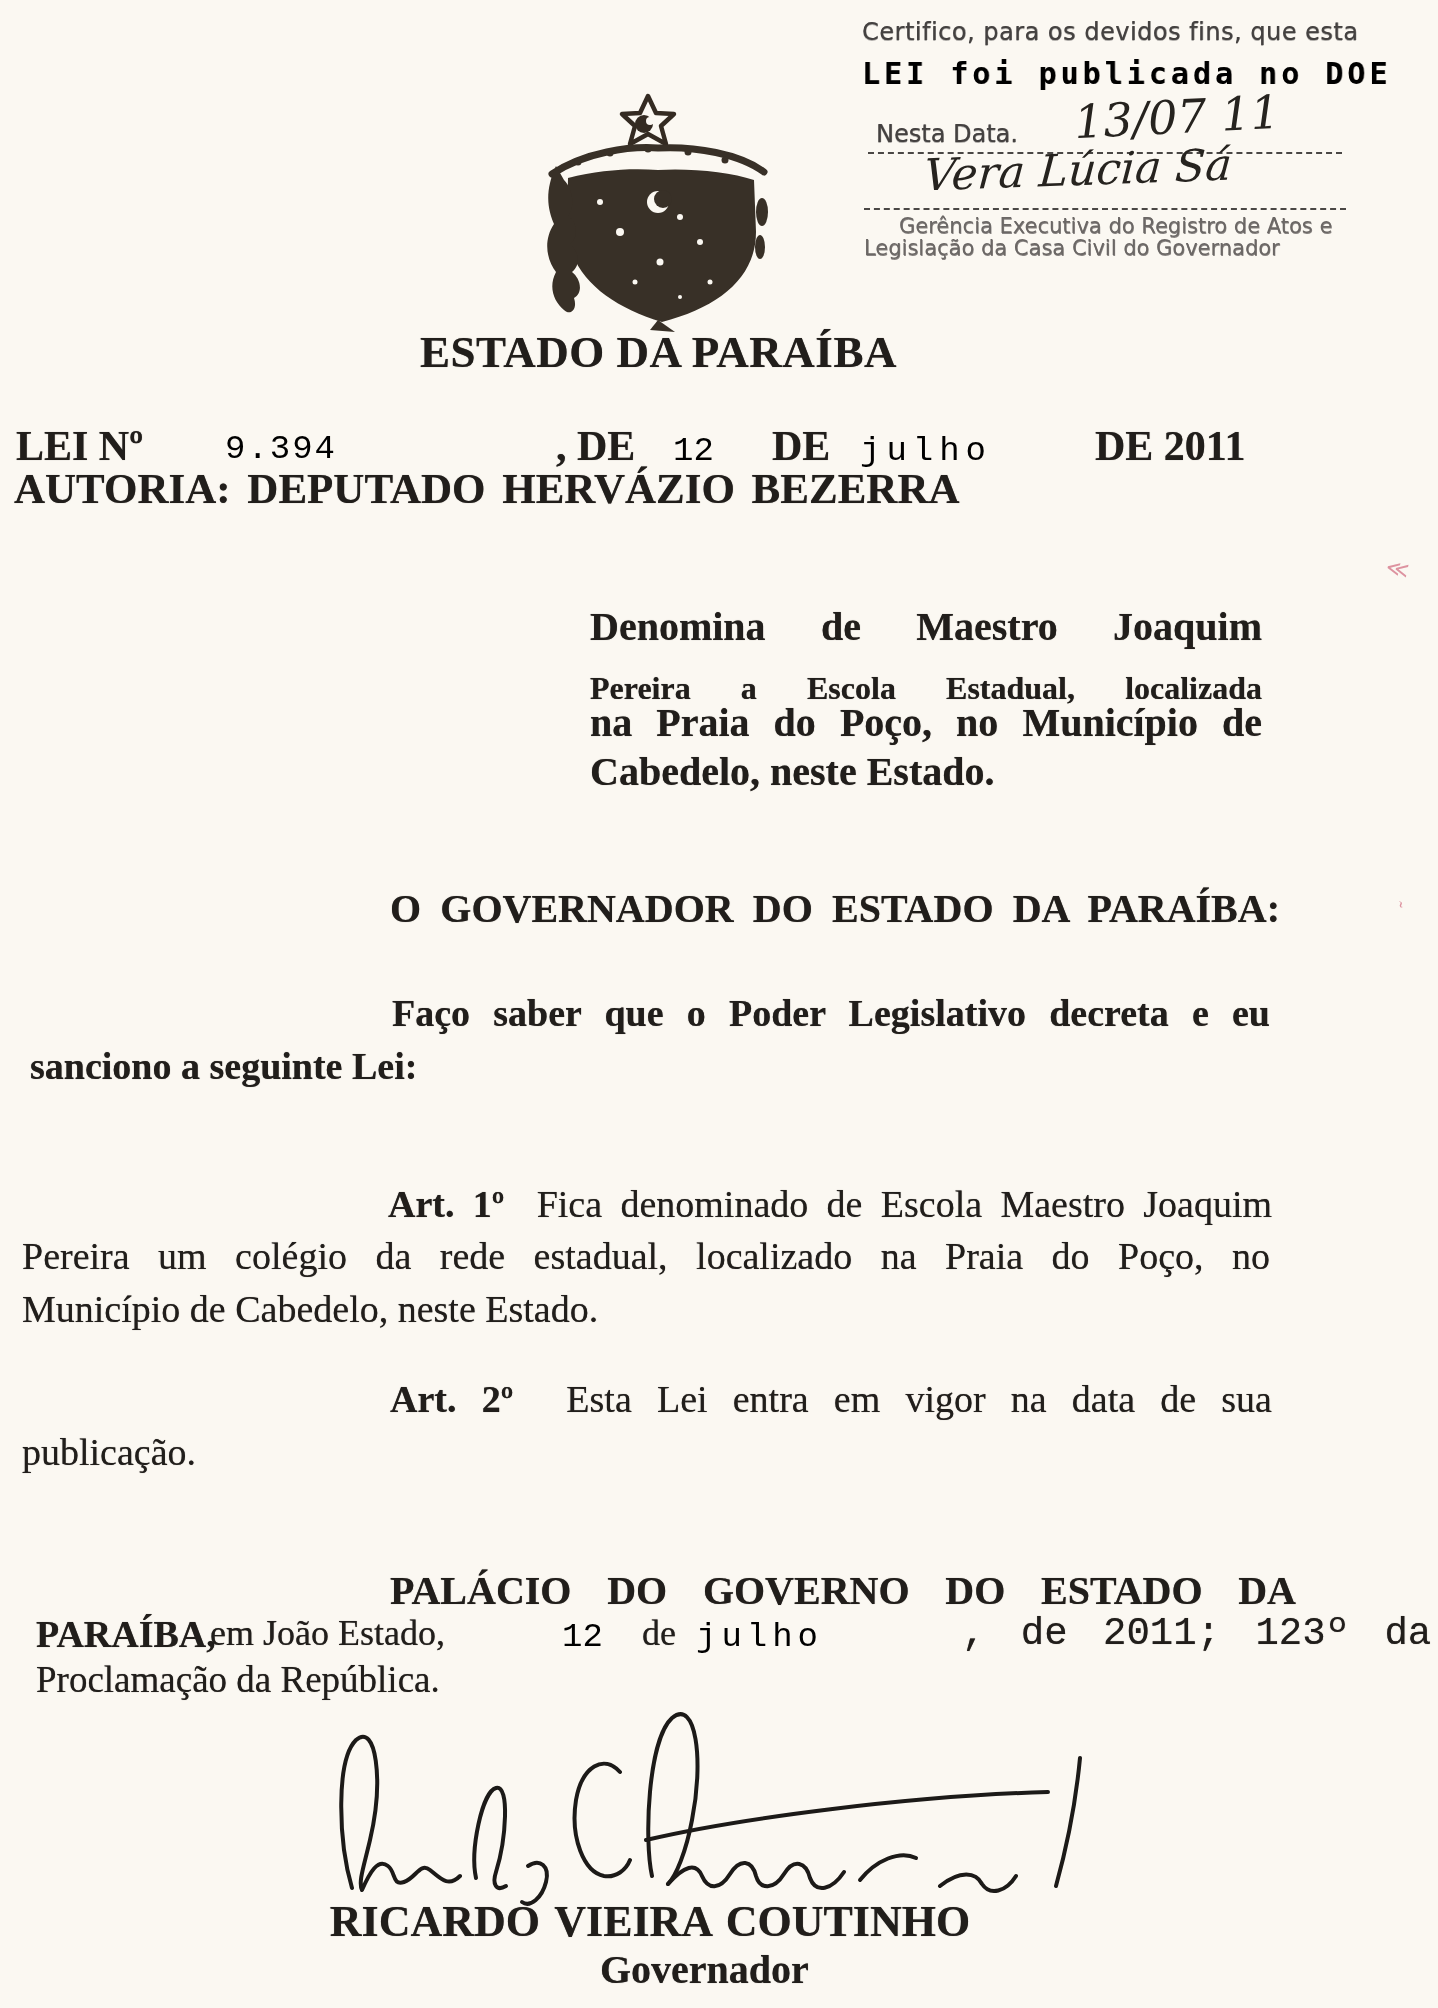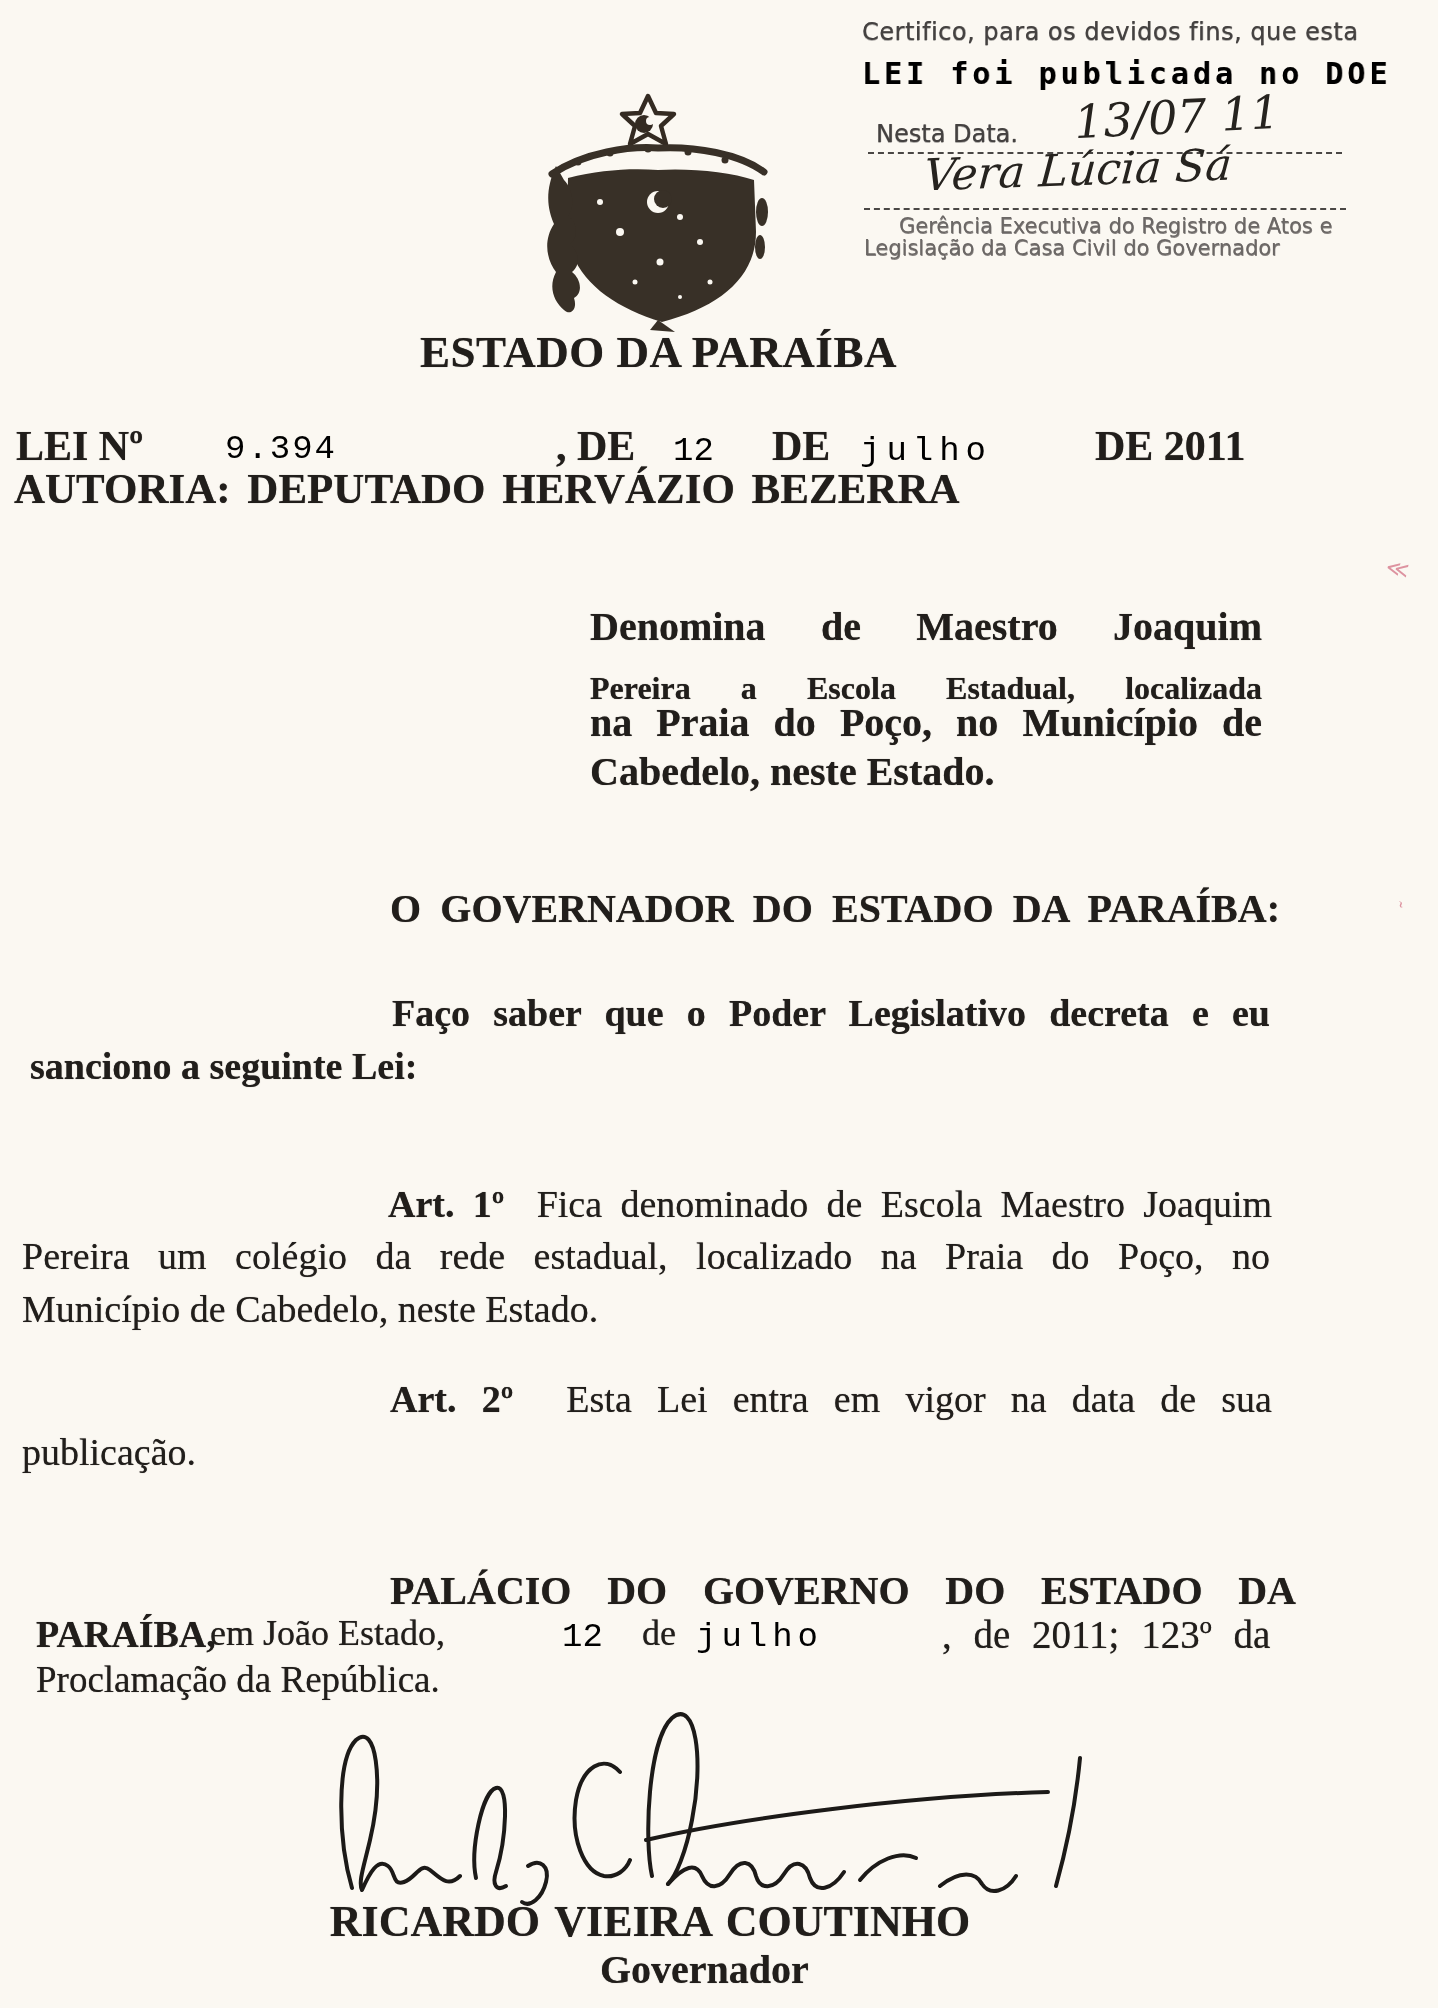--- a/index.html
+++ b/index.html
@@ -117,21 +117,21 @@
   </div>
 
   <div>
     <div class="abs serif b ink just lh1" style="left:390px;top:1568px;width:906px;font-size:40px;">PALÁCIO DO GOVERNO DO ESTADO DA</div>
     <div class="abs" style="left:0;top:1612px;width:1438px;height:48px;">
       <span class="abs serif b ink nw" style="left:36px;font-size:38px;">PARAÍBA,</span>
       <span class="abs serif ink nw" style="left:210px;font-size:36px;">em João Estado,</span>
       <span class="abs mono nw" style="left:562px;top:6px;font-size:34px;">12</span>
       <span class="abs serif ink nw" style="left:642px;font-size:36px;">de</span>
       <span class="abs mono nw" style="left:696px;top:6px;font-size:34px;letter-spacing:5px;">julho</span>
-      <span class="abs serif ink nw" style="left:942px;font-size:39px;word-spacing:12px;">, de 2011; 123º da</span>
+      <span class="abs serif ink nw" style="left:962px;font-size:39px;word-spacing:12px;font-family:Liberation Mono, monospace;">, de 2011; 123º da</span>
     </div>
     <div class="abs serif ink nw" style="left:36px;top:1658px;font-size:37px;">Proclamação da República.</div>
   </div>
 
   <svg class="abs" style="left:300px;top:1700px;" width="820" height="215" viewBox="0 0 820 215">
     <g fill="none" stroke="#1c1a18" stroke-width="4" stroke-linecap="round" stroke-linejoin="round">
       <path d="M 52 188 C 38 140, 36 60, 56 40 C 76 22, 84 80, 70 140 C 64 166, 58 182, 62 190
                C 70 172, 78 158, 88 166 C 96 172, 92 186, 104 182
                C 116 178, 120 162, 130 170 S 148 188, 160 176"></path>
       <path d="M 176 178 C 170 150, 182 92, 196 88 C 210 84, 206 140, 196 172 C 192 184, 196 192, 206 186"></path>

